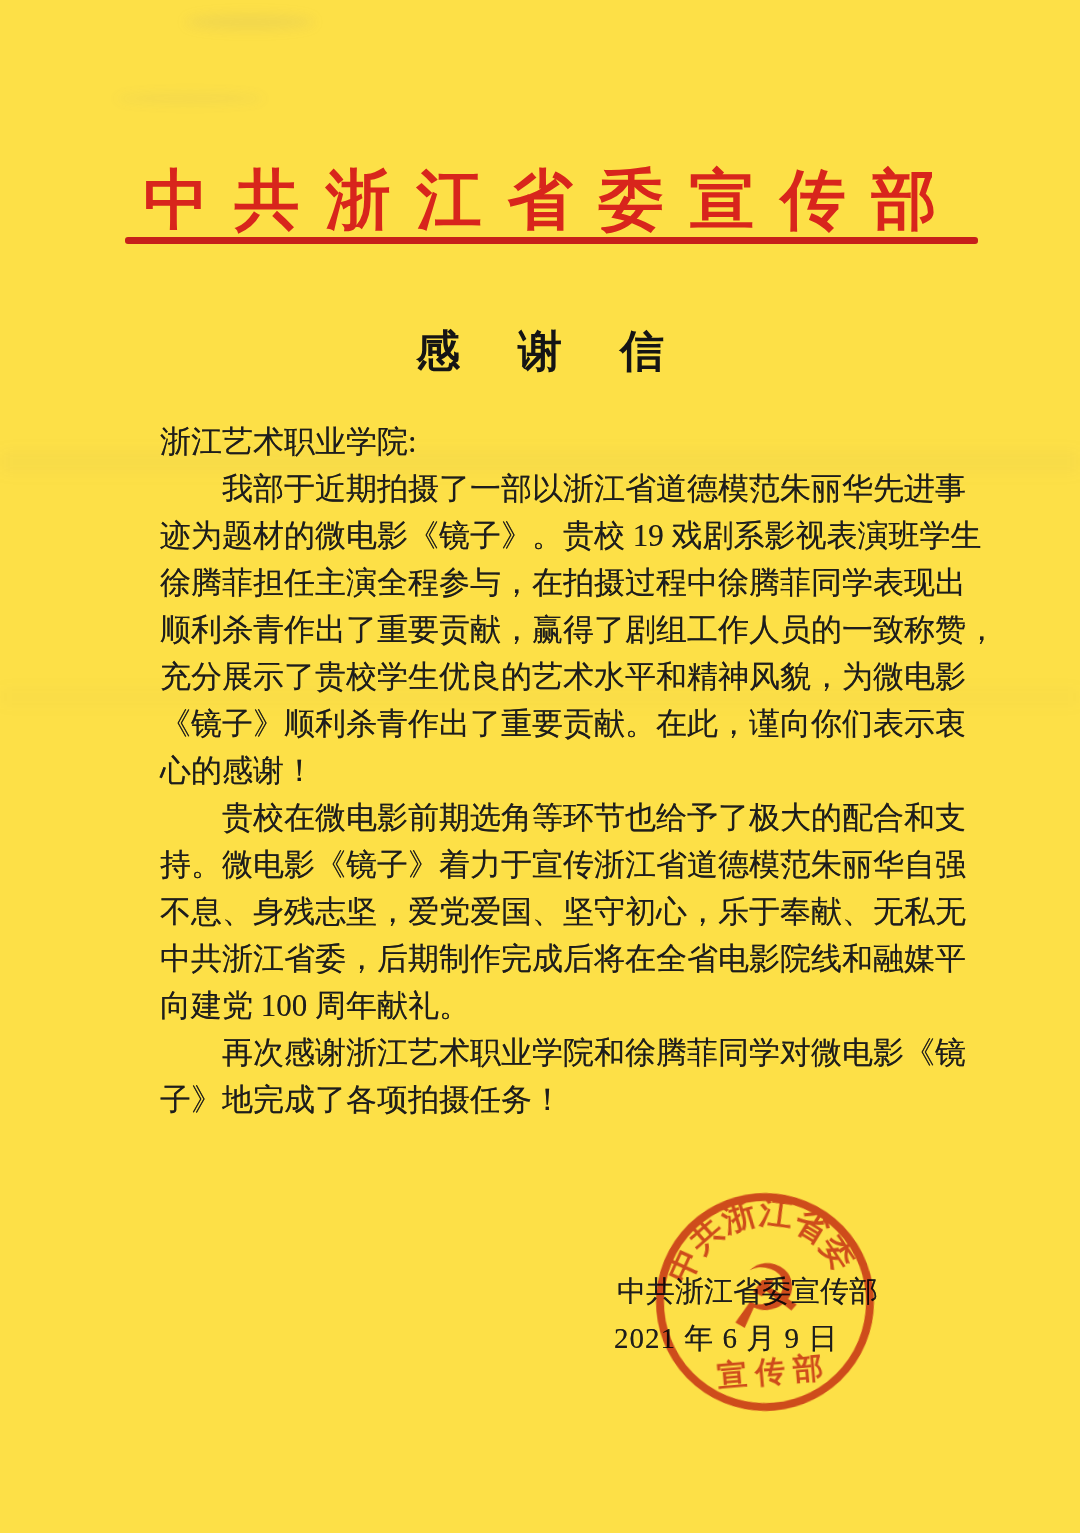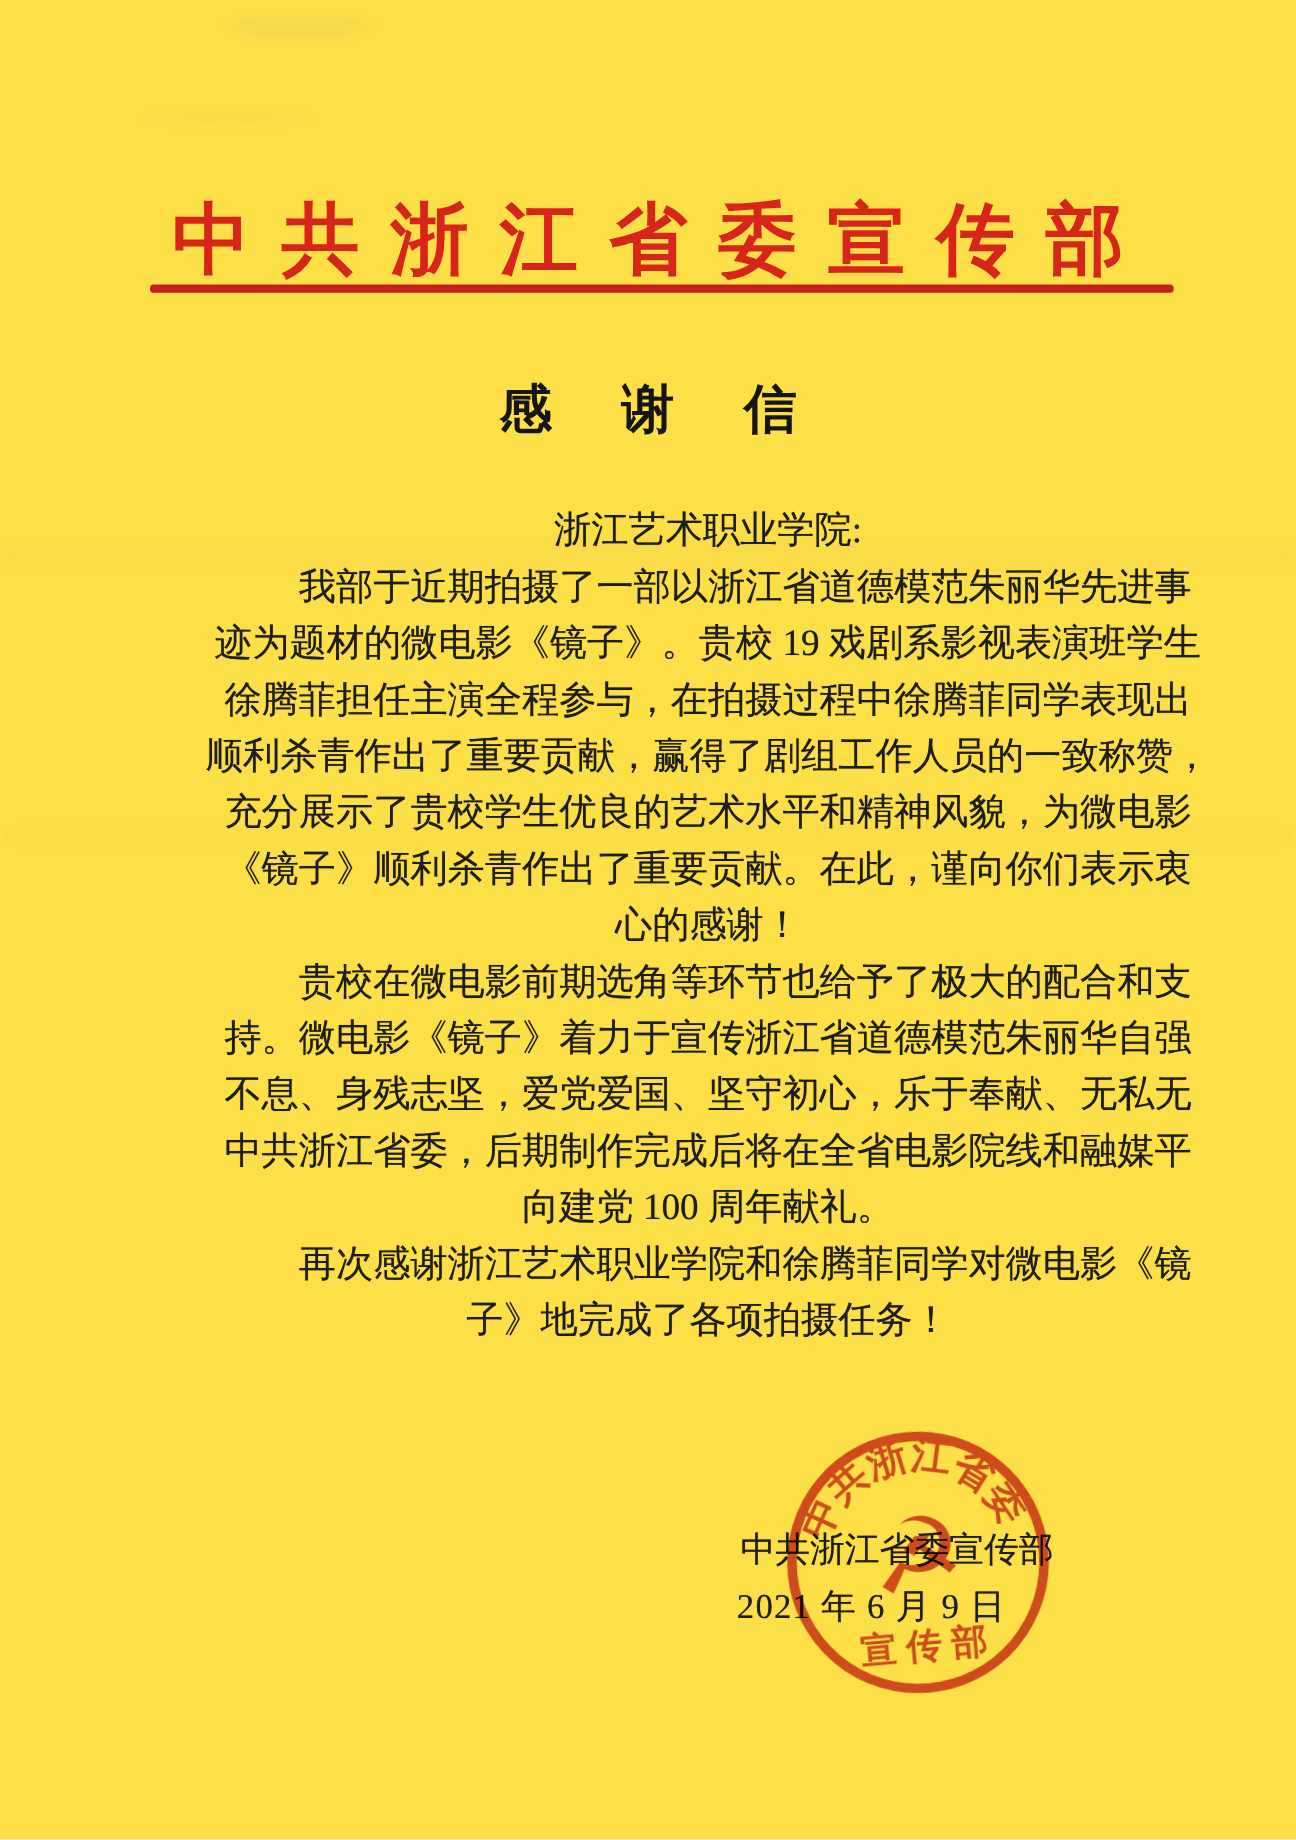--- a/index.html
+++ b/index.html
@@ -48,42 +48,41 @@
     position: absolute;
     top: 237px;
     left: 125px;
     width: 853px;
     height: 7px;
     background: #c6201a;
     border-radius: 3px;
   }
   .title {
     position: absolute;
-    top: 312px;
+    top: 322px;
     left: 0;
     width: 100%;
     margin: 0;
     text-align: center;
     font-size: 44px;
     font-weight: bold;
     color: #151515;
     letter-spacing: 58px;
     padding-left: 58px;
     box-sizing: border-box;
     white-space: nowrap;
   }
   .body {
     position: absolute;
     top: 418px;
     left: 160px;
     width: 860px;
     font-size: 31px;
     line-height: 47px;
     text-shadow: 0 0 0.6px rgba(0,0,0,0.55);
-    text-align: center;
   }
   .line { white-space: nowrap; }
   .line.indent { padding-left: 62px; }
 
   .signature {
     position: absolute;
     top: 1272px;
     left: 617px;
     font-size: 29px;
     letter-spacing: 0px;

